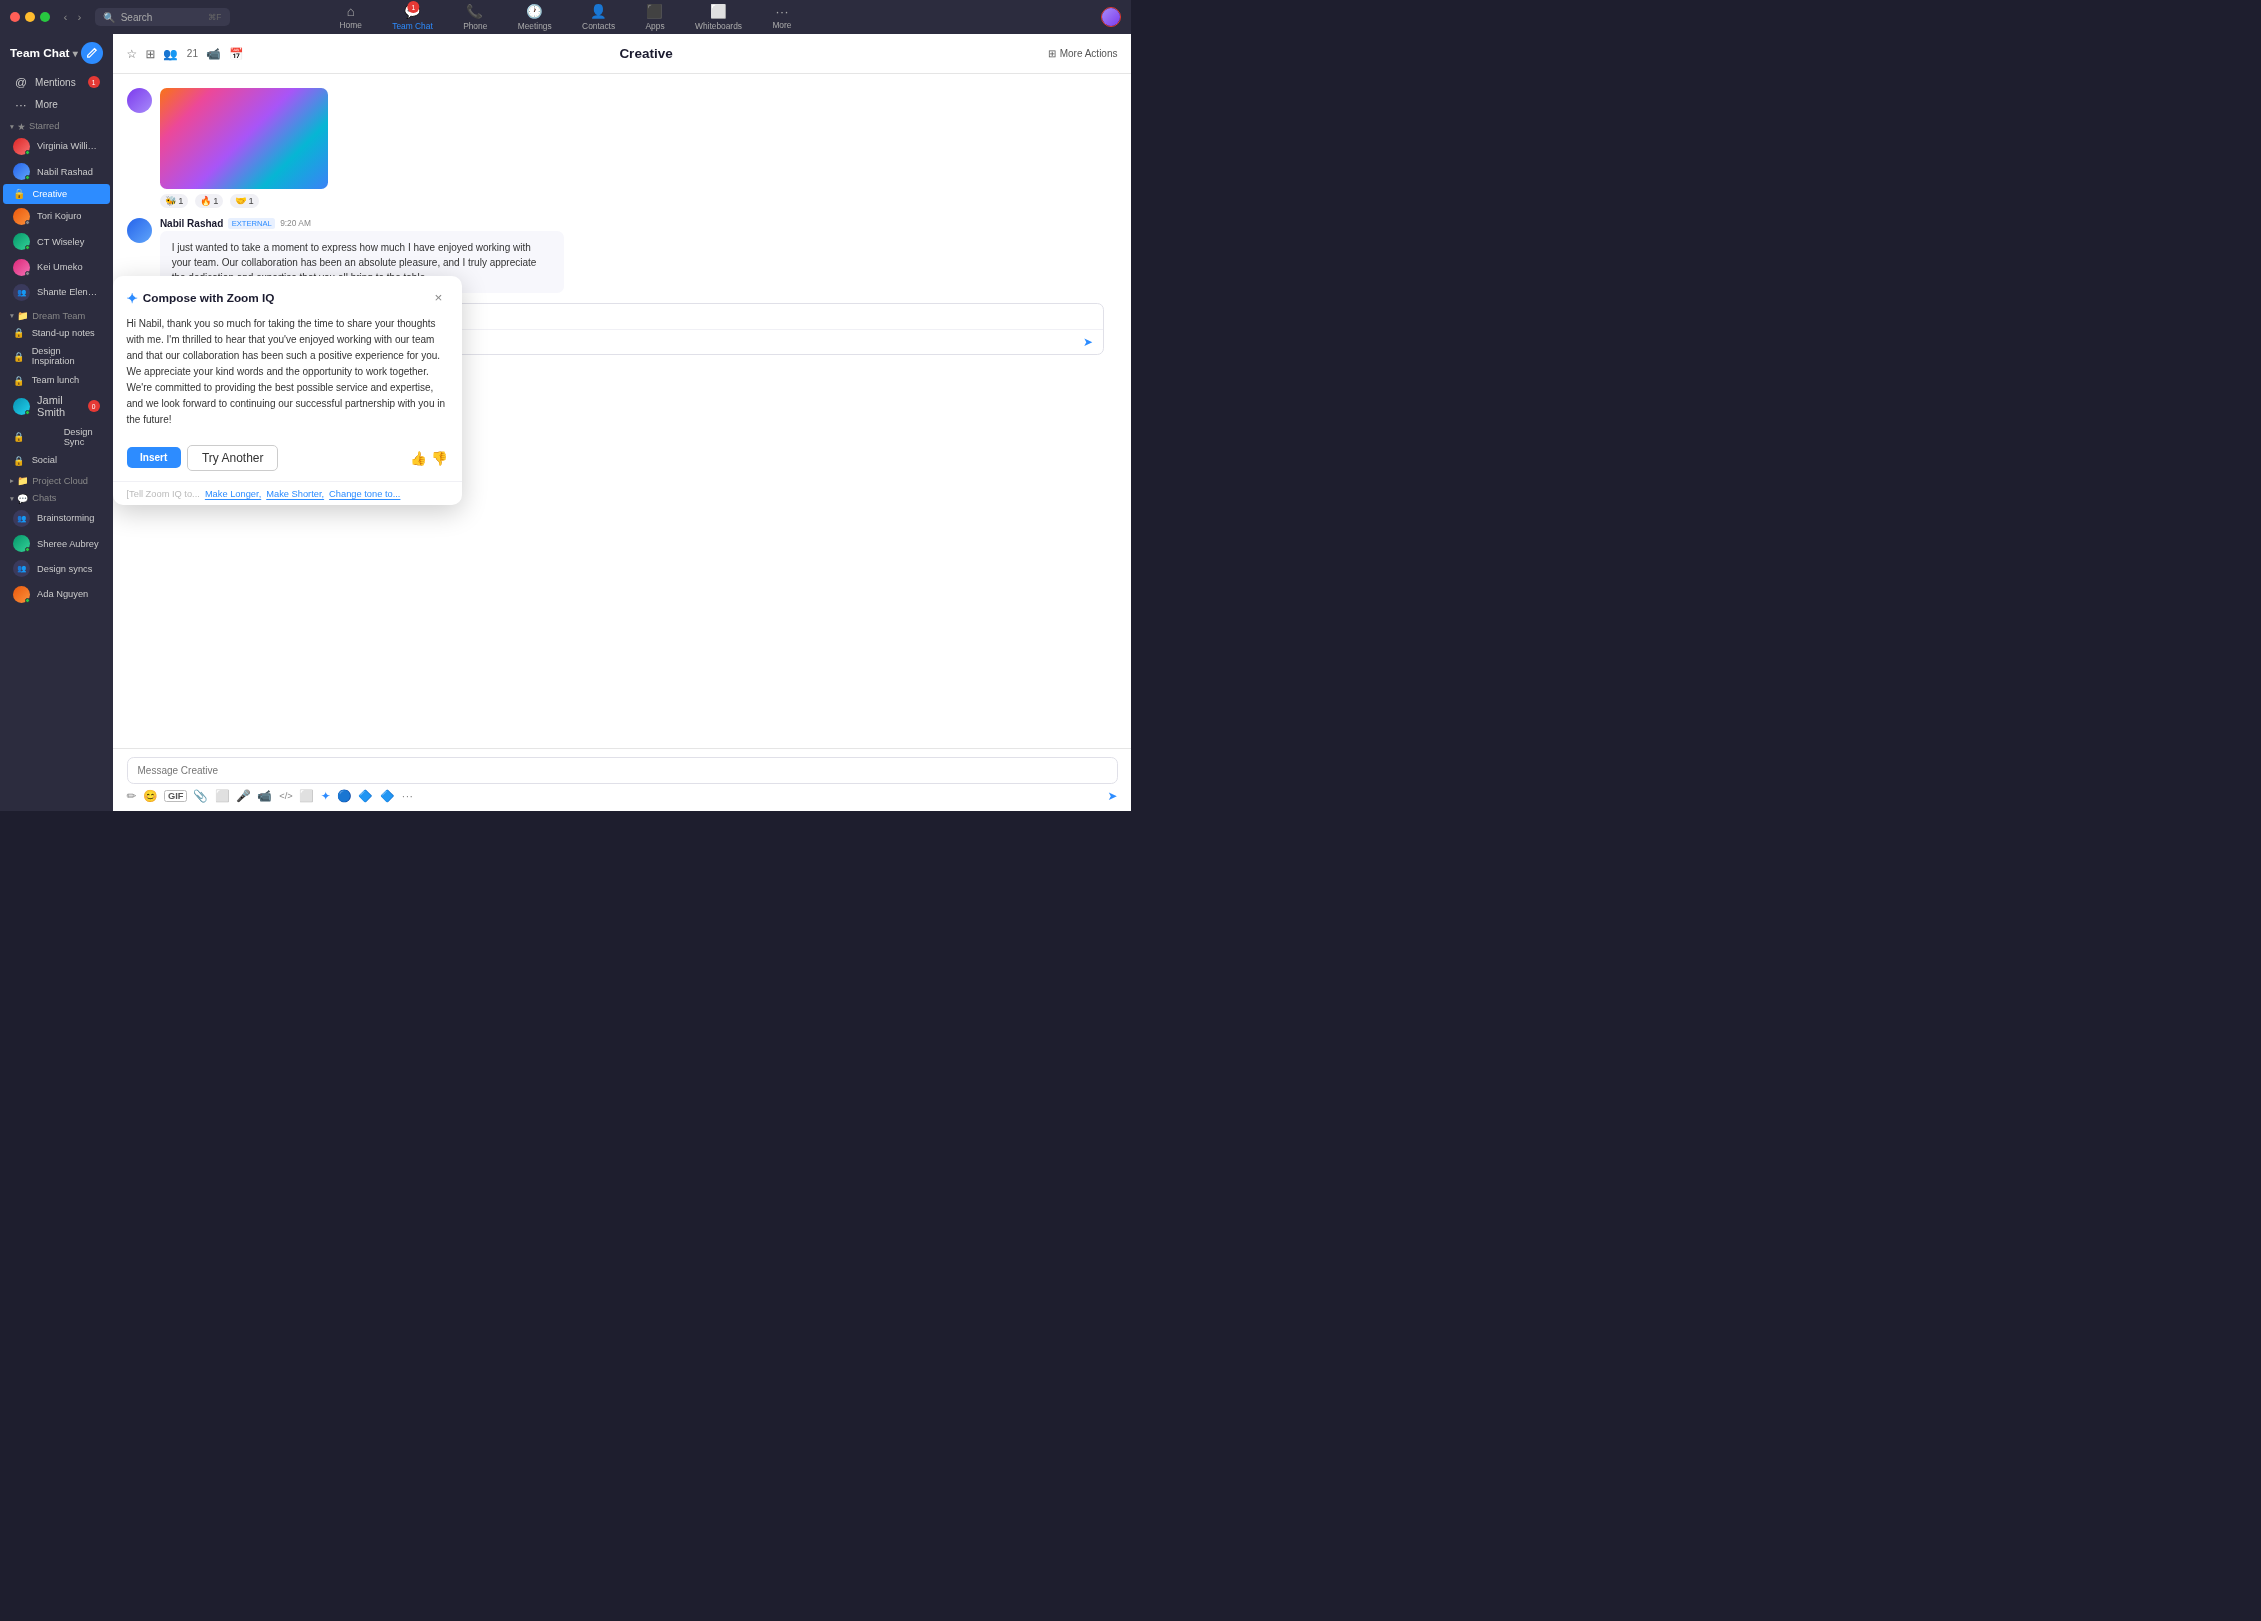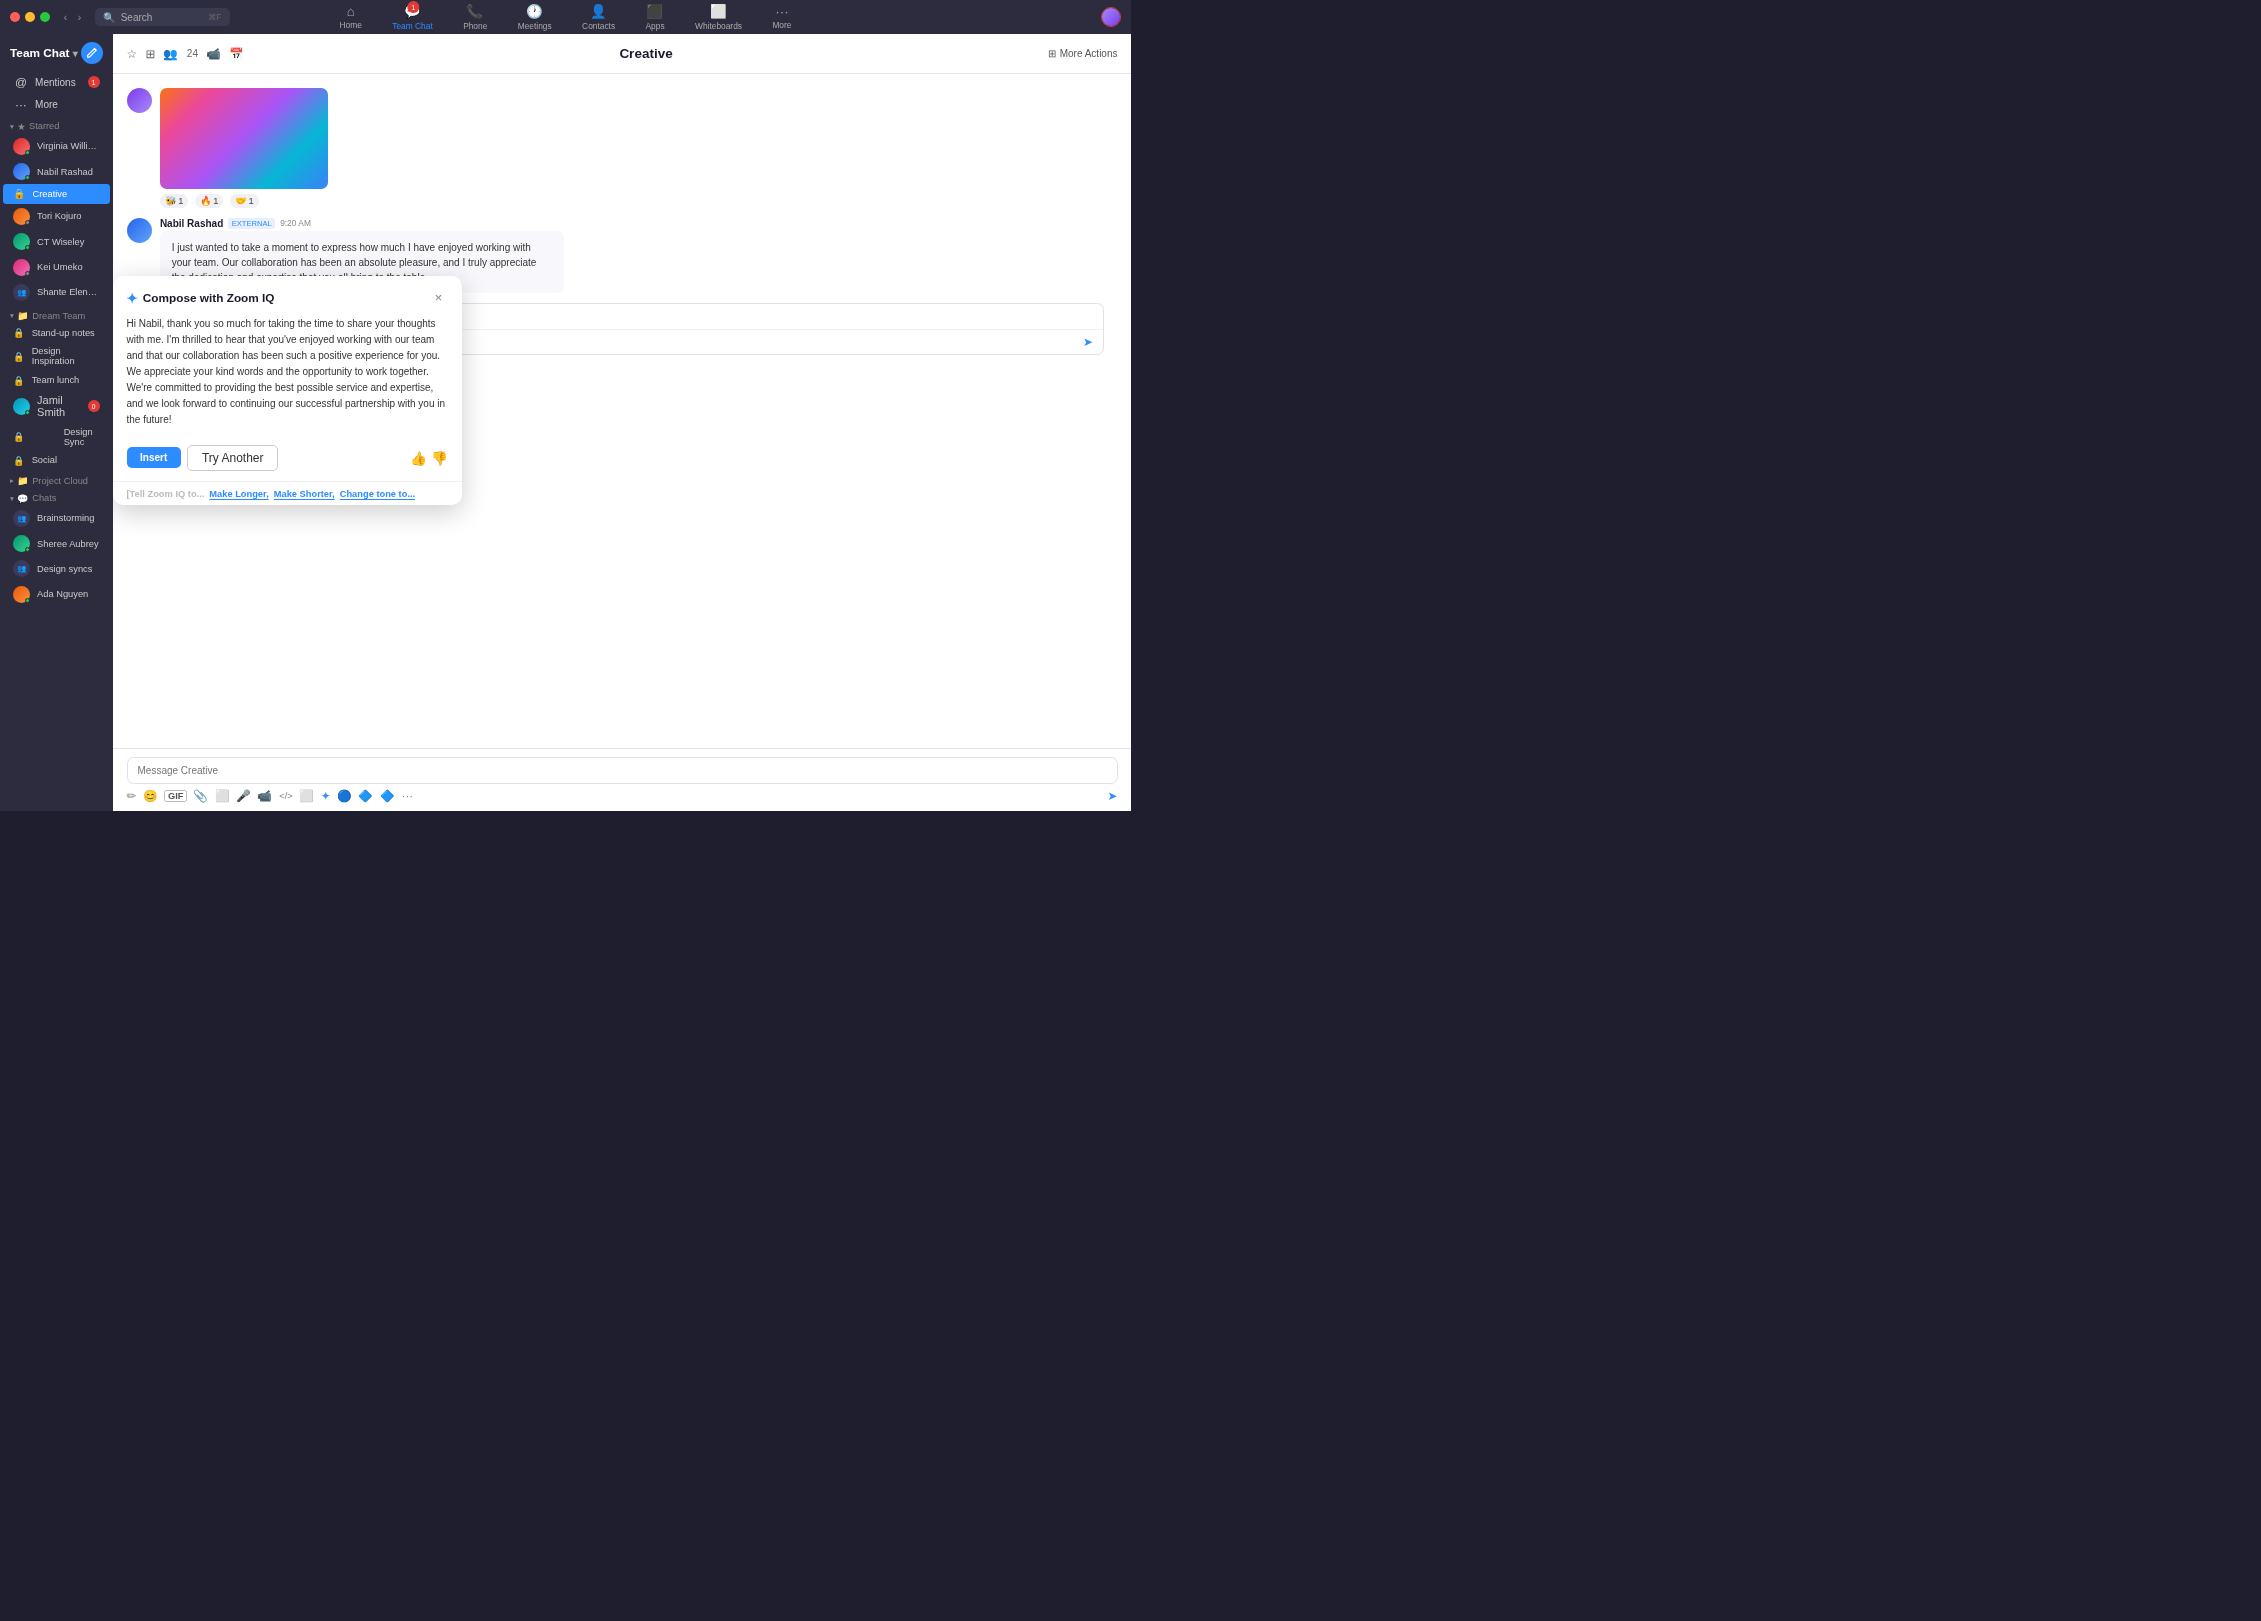--- a/index.html
+++ b/index.html
@@ -431,21 +431,20 @@
       display: flex;
       gap: 5px;
       color: #888;
     }
     .modal-thumbs span { cursor: pointer; font-size: 13.5px; }
     .modal-suggestions {
       border-top: 0.8px solid #f0f0f5;
       padding: 6.7px 13.5px;
       font-size: 9.3px;
       color: #888;
-      font-weight: bold;
     }
     .suggestion-links {
       display: flex;
       gap: 5px;
       flex-wrap: wrap;
     }
     .suggestion-link {
       color: #2d8cff;
       cursor: pointer;
       text-decoration: underline;
@@ -741,21 +740,21 @@
     </div>
   </div>
 
   <div class="content-area">
 
     <div class="channel-header">
       <div class="channel-header-icons">
         <span>☆</span>
         <span>⊞</span>
         <span>👥</span>
-        <span style="font-size:10px;color:#666;">24</span>
+        <span style="font-size:10px;color:#666;">21</span>
         <span>📹</span>
         <span>📅</span>
       </div>
       <div class="channel-header-title">Creative</div>
       <div class="header-action">
         <span>⊞</span>
         <span>More Actions</span>
       </div>
     </div>
 

